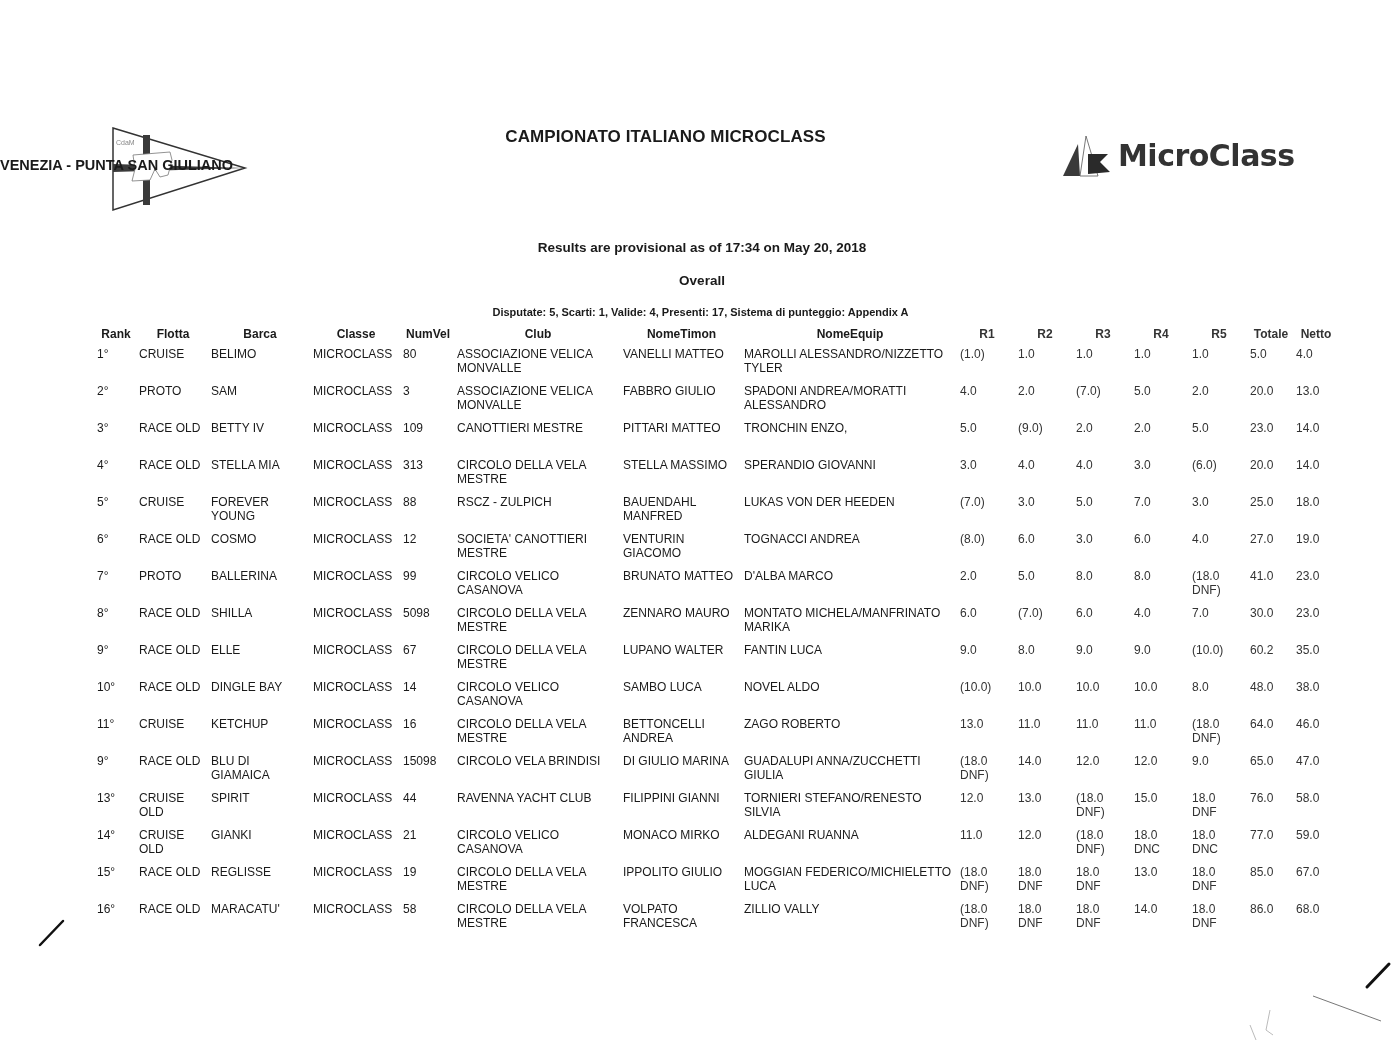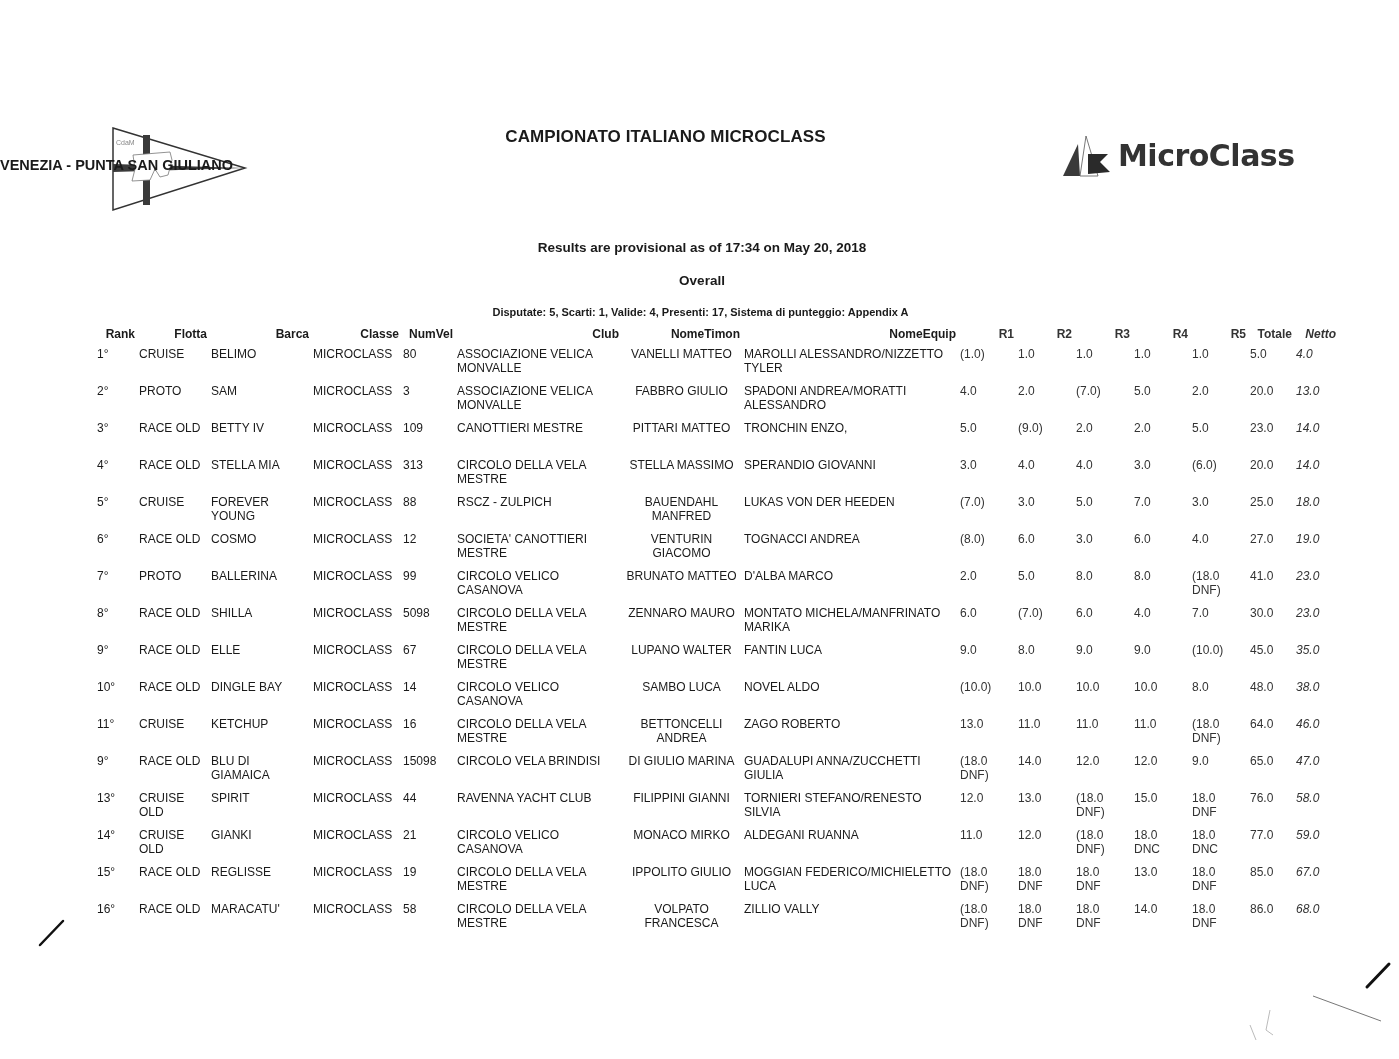--- a/index.html
+++ b/index.html
@@ -8,35 +8,35 @@
   .abs { position: absolute; }
   .title { top: 127px; left: 0; width: 1331px; text-align: center; font-weight: bold; font-size: 17px; letter-spacing: 0.1px; }
   .subtitle { top: 157px; left: 0; width: 1311px; font-weight: bold; font-size: 14.5px; }
   .prov { top: 240px; left: 0; width: 1404px; text-align: center; font-weight: bold; font-size: 13.5px; }
   .overall { top: 273px; left: 0; width: 1404px; text-align: center; font-weight: bold; font-size: 13.5px; }
   .stats { top: 306px; left: 0; width: 1401px; text-align: center; font-weight: bold; font-size: 11px; }
   .logo-left { top: 125px; left: 110px; width: 140px; height: 90px; }
   .logo-right { top: 132px; left: 1058px; width: 240px; height: 50px; }
   .mc-text { position: absolute; left: 60px; top: 6px; font-size: 30px; font-weight: bold; color: #333333; letter-spacing: -0.5px; font-family: "DejaVu Sans", sans-serif; }
   table.results { position: absolute; top: 324px; left: 93px; border-collapse: collapse; font-size: 12px; }
-  table.results th { font-weight: bold; text-align: right; padding: 3px 2px 4px 2px; vertical-align: top; white-space: nowrap; font-size: 12px; }
+  table.results th { font-weight: bold; text-align: center; padding: 3px 2px 4px 2px; vertical-align: top; white-space: nowrap; font-size: 12px; }
   table.results td { padding: 2px 2px 6px 2px; vertical-align: top; line-height: 14px; }
   table.results tr.row td { height: 29px; }
   .c-rank { width: 38px; padding-left: 4px !important; }
   .c-flotta { width: 68px; }
   .c-barca { width: 98px; }
   .c-classe { width: 86px; }
   .c-numvel { width: 50px; }
   .c-club { width: 162px; }
-  .c-timon { width: 117px; text-align: center; }
+  .c-timon { width: 117px; }
   .c-equip { width: 212px; }
   .c-r { width: 54px; color: #333; }
   .c-r5 { width: 54px; color: #333; }
   .c-tot { width: 42px; color: #333; }
-  .c-net { width: 40px; color: #333; font-style: italic; }
+  .c-net { width: 40px; color: #333; }
   .pen { white-space: pre-line; }
   .marks { top: 900px; left: 0; width: 1399px; height: 159px; pointer-events: none; }
 </style>
 </head>
 <body>
 
 <div class="abs logo-left">
   <svg width="140" height="90" viewBox="0 0 140 90">
     <polygon points="3,3 135,43 3,85" fill="#ffffff" stroke="#333" stroke-width="1.5"></polygon>
     <rect x="33" y="10" width="7" height="70" fill="#3a3a3a"></rect>
@@ -227,21 +227,21 @@
         <td class="c-classe">MICROCLASS</td>
         <td class="c-numvel">67</td>
         <td class="c-club">CIRCOLO DELLA VELA MESTRE</td>
         <td class="c-timon">LUPANO WALTER</td>
         <td class="c-equip">FANTIN LUCA</td>
         <td class="c-r pen">9.0</td>
         <td class="c-r pen">8.0</td>
         <td class="c-r pen">9.0</td>
         <td class="c-r pen">9.0</td>
         <td class="c-r5 pen">(10.0)</td>
-        <td class="c-tot">45.0</td>
+        <td class="c-tot">60.2</td>
         <td class="c-net">35.0</td>
       </tr>
       <tr class="row">
         <td class="c-rank">10°</td>
         <td class="c-flotta">RACE OLD</td>
         <td class="c-barca">DINGLE BAY</td>
         <td class="c-classe">MICROCLASS</td>
         <td class="c-numvel">14</td>
         <td class="c-club">CIRCOLO VELICO CASANOVA</td>
         <td class="c-timon">SAMBO LUCA</td>

